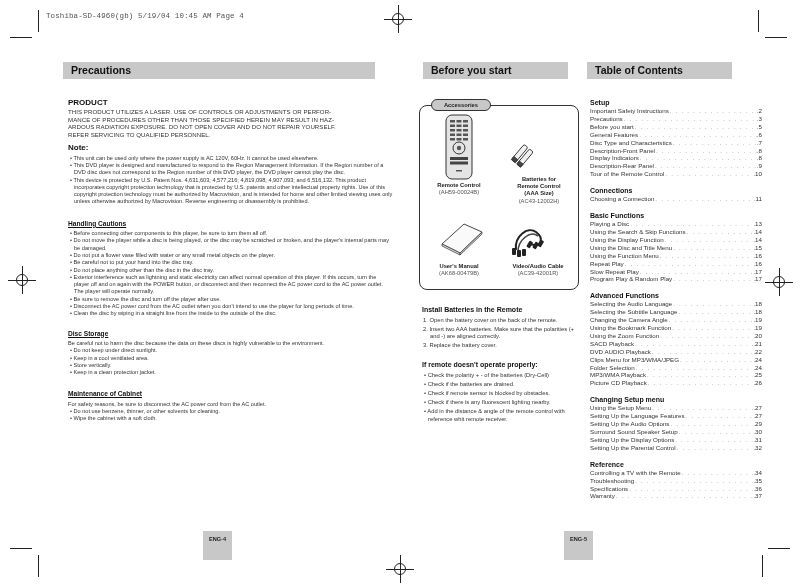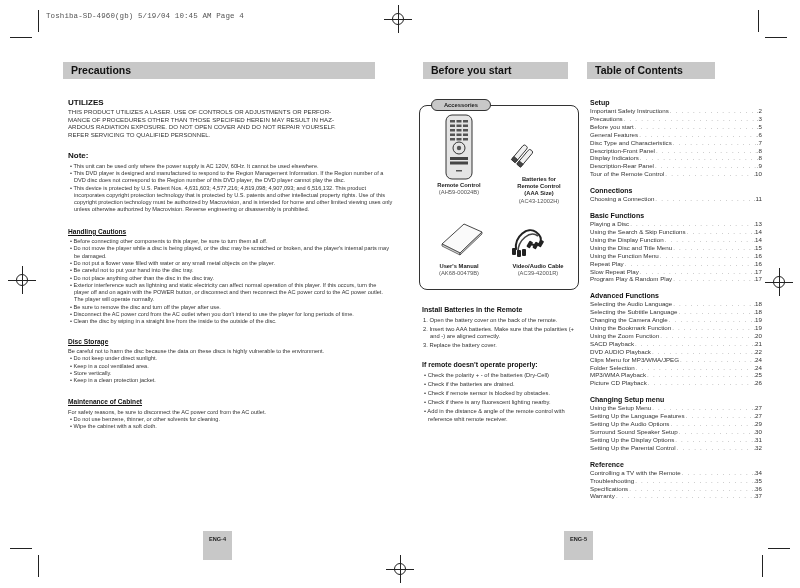--- a/index.html
+++ b/index.html
@@ -11,21 +11,21 @@
   .reg { position: absolute; width: 28px; height: 28px; }
   .reg .h { position: absolute; left: 0; top: 13.5px; width: 28px; height: 1px; background: #222; }
   .reg .v { position: absolute; left: 13.5px; top: 0; width: 1px; height: 28px; background: #222; }
   .reg .c { position: absolute; left: 8px; top: 8px; width: 12px; height: 12px; border: 1px solid #222; border-radius: 50%; }
 
   .section-bar { position: absolute; height: 17px; background: #c8c8c8; font-weight: bold; font-size: 10.5px; padding-left: 8px; line-height: 17px; color: #111; }
 
   .col { position: absolute; font-size: 5.6px; line-height: 7.3px; color: #333; }
   .caution-title { font-weight: bold; font-size: 8px; line-height: 10px; color: #111; }
   .caution-body { font-size: 6.1px; line-height: 7.6px; color: #333; letter-spacing: 0.05px; }
-  .note-title { font-weight: bold; font-size: 8px; margin-top: 14px; margin-bottom: 3px; color: #111; }
+  .note-title { font-weight: bold; font-size: 8px; margin-top: 6px; margin-bottom: 3px; color: #111; }
   .sub-title { font-weight: bold; font-size: 6.6px; text-decoration: underline; color: #111; margin-bottom: 3px; }
   .bullet { padding-left: 6px; text-indent: -4px; }
   .bullet::before { content: "• "; }
   .plain { }
 
   .acc-box { position: absolute; left: 419px; top: 105px; width: 160px; height: 185px; border: 1.3px solid #333; border-radius: 8px; }
   .acc-tab { position: absolute; left: 431px; top: 99px; width: 60px; height: 12px; background: #c8c8c8; border: 1px solid #333; border-radius: 6px; font-size: 5.8px; font-weight: bold; text-align: center; line-height: 10px; color: #222; }
   .acc-item { position: absolute; text-align: center; font-size: 5.8px; line-height: 7.2px; color: #222; }
   .acc-item .nm { font-weight: bold; }
   .acc-item .cd { color: #555; }
@@ -80,21 +80,21 @@
   </div>
 <div class="reg" style="left:386px;top:555px;">
     <div class="h"></div>
     <div class="v"></div>
     <div class="c"></div>
   </div>
 
 <div class="section-bar" style="left:63px;top:62px;width:312px;">Precautions</div>
 
 <div class="col" style="left:68px;top:98px;width:325px;">
-  <div class="caution-title">UTILIZES</div>
+  <div class="caution-title">PRODUCT</div>
   <div class="caution-body">
     <div>THIS PRODUCT UTILIZES A LASER. USE OF CONTROLS OR ADJUSTMENTS OR PERFOR-</div>
     <div>MANCE OF PROCEDURES OTHER THAN THOSE SPECIFIED HEREIN MAY RESULT IN HAZ-</div>
     <div>ARDOUS RADIATION EXPOSURE. DO NOT OPEN COVER AND DO NOT REPAIR YOURSELF.</div>
     <div>REFER SERVICING TO QUALIFIED PERSONNEL.</div>
   </div>
 
   <div class="note-title">Note:</div>
   <div class="bullet">This unit can be used only where the power supply is AC 120V, 60Hz. It cannot be used elsewhere.</div>
   <div class="bullet">This DVD player is designed and manufactured to respond to the Region Management Information. If the Region number of a DVD disc does not correspond to the Region number of this DVD player, the DVD player cannot play the disc.</div>
@@ -226,21 +226,21 @@
   <div class="rc-title">If remote doesn't operate properly:</div>
   <div class="rbullet">Check the polarity + - of the batteries (Dry-Cell)</div>
   <div class="rbullet">Check if the batteries are drained.</div>
   <div class="rbullet">Check if remote sensor is blocked by obstacles.</div>
   <div class="rbullet">Check if there is any fluorescent lighting nearby.</div>
   <div class="rbullet">Add in the distance &amp; angle of the remote control with reference whit remote receiver.</div>
 </div>
 
 <div class="page-tab" style="left:564px;top:531px;">ENG-5</div>
 
-<div class="section-bar" style="left:587px;top:62px;width:128px;">Table of Contents</div>
+<div class="section-bar" style="left:587px;top:62px;width:145px;">Table of Contents</div>
 
 <div class="toc" id="toc-root">
     <div class="toc-group">
       <div class="toc-h">Setup</div>
       <div class="toc-row">
         <span class="t">Important Safety Instructions</span>
         <span class="dots"></span>
         <span class="p">.2</span>
       </div>
       <div class="toc-row">

